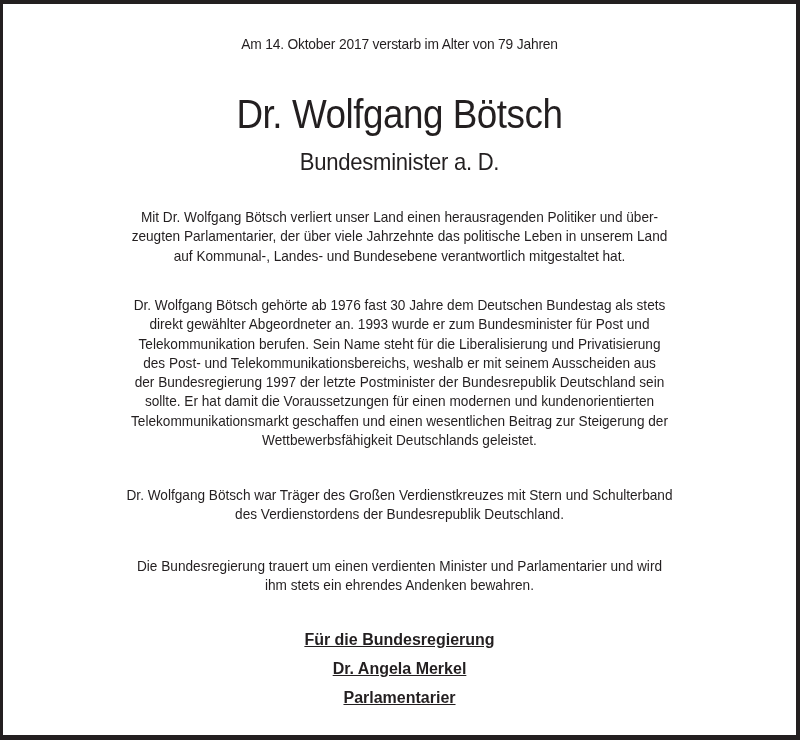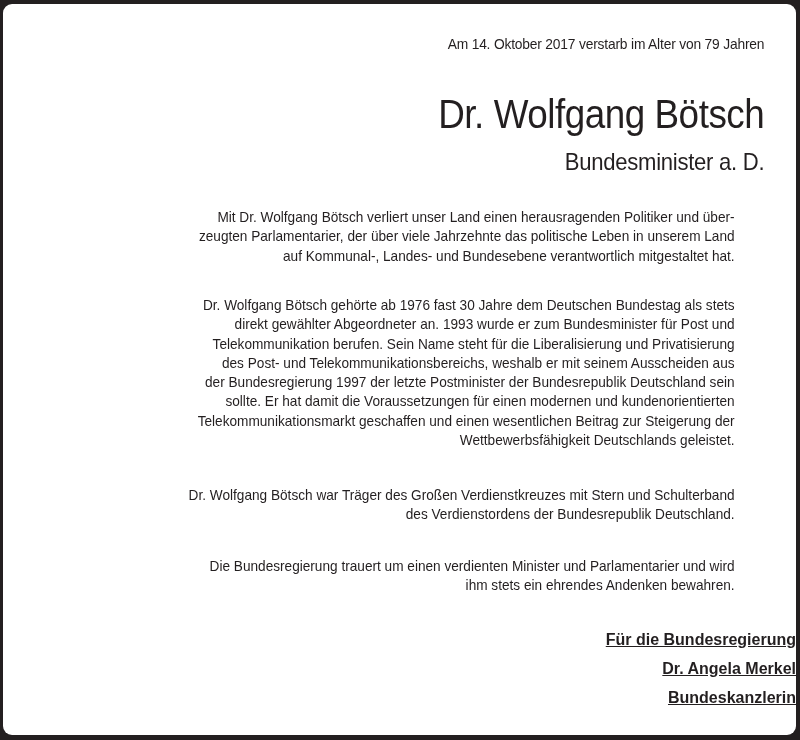--- a/index.html
+++ b/index.html
@@ -9,22 +9,21 @@
       font-family: "Liberation Sans", sans-serif;
       color: #231f20;
       overflow: hidden;
     }
     .page {
       position: absolute;
       left: 3px; top: 4px;
       width: 793px; height: 731px;
       background: #ffffff;
       box-sizing: border-box;
-      text-align: right;
-      border-radius: 9px;
+      text-align: center;
     }
     .intro {
       position: absolute; left: 0; right: 0; top: 31px;
       font-size: 15px; letter-spacing: -0.2px;
       transform: scaleX(0.92);
     }
     .name {
       position: absolute; left: 0; right: 0; top: 88px;
       font-size: 40px; letter-spacing: -0.5px;
       transform: scaleX(0.92);
@@ -81,15 +80,15 @@
   </div>
 
   <div class="para p4">
     <span class="line">Die Bundesregierung trauert um einen verdienten Minister und Parlamentarier und wird</span>
     <span class="line">ihm stets ein ehrendes Andenken bewahren.</span>
   </div>
 
   <div class="signature">
     <span class="line">Für die Bundesregierung</span>
     <span class="line">Dr. Angela Merkel</span>
-    <span class="line">Bundeskanzlerin</span>
+    <span class="line">Parlamentarier</span>
   </div>
 </div>
 
 </body></html>

